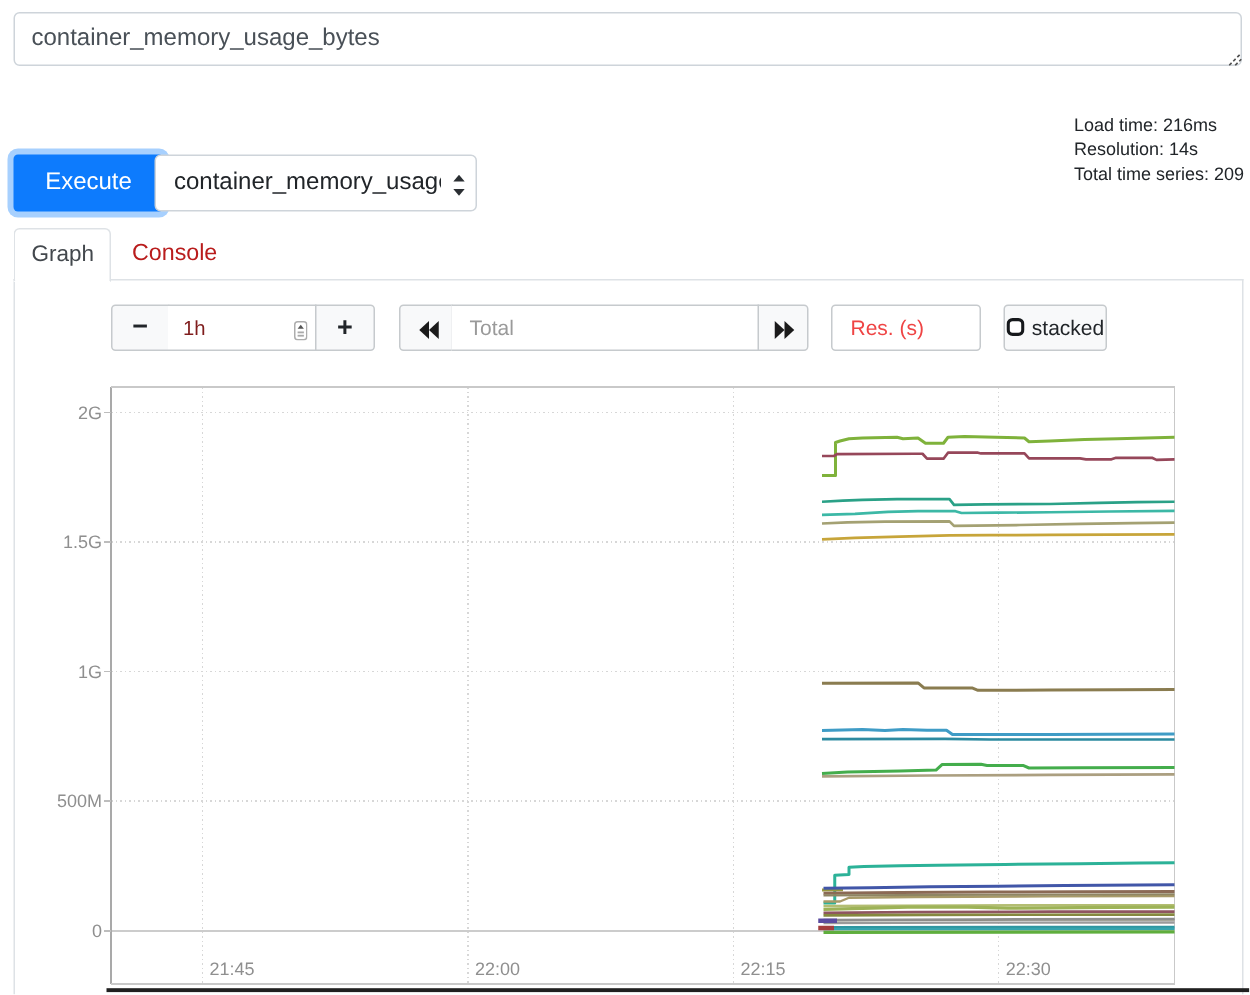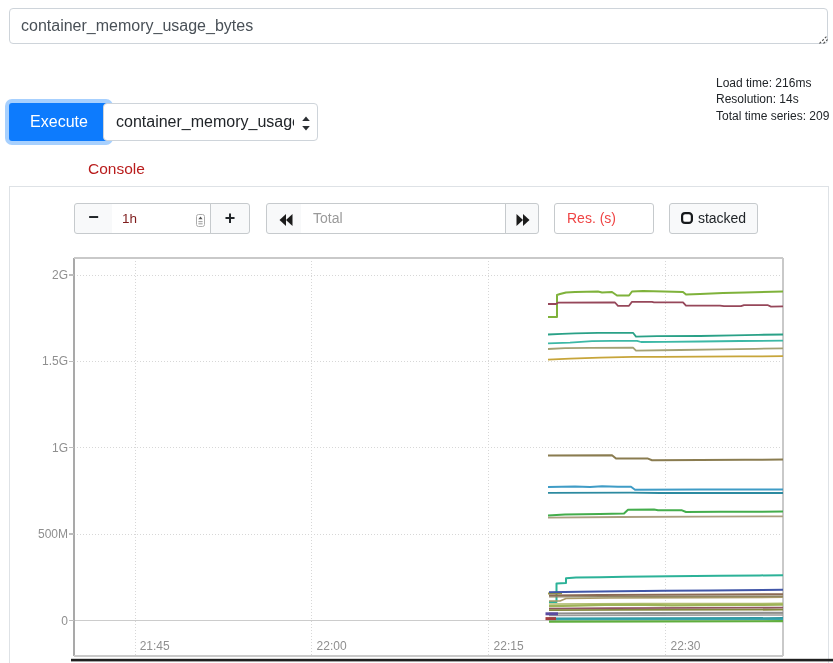--- a/index.html
+++ b/index.html
@@ -54,21 +54,21 @@
   #btnMinus { left:74px;  width:39px; border-radius:3px 0 0 3px; font-size:18px; line-height:27px; }
   #inp1h    { left:112px; width:99px;  margin:0; border-left:none; border-right:none;
               font-size:13.5px; color:#7f1d1d; line-height:29px; padding-left:10px; }
   #btnPlus  { left:210px; width:40px; border-radius:0 3px 3px 0; font-size:18px; line-height:28px; }
   #btnBack  { left:266px; width:36px; border-radius:3px 0 0 3px; }
   #inpUntil { left:301px; width:205px; border-left:none; border-right:none;
               font-size:14px; color:#9a9a9a; line-height:29px; padding-left:12px; }
   #btnFwd   { left:505px; width:34px; border-radius:0 3px 3px 0; }
   #inpRes   { left:554px; width:100px; border-radius:3px;
               font-size:14px; color:#ef4444; line-height:29px; padding-left:12px; }
-  #btnStack { left:669px; width:89px; border-radius:3px; font-size:14px; color:#212529; line-height:29px; }
+  #btnStack { left:669px; width:69px; border-radius:3px; font-size:14px; color:#212529; line-height:29px; }
   .cicon { vertical-align:middle; }
 </style>
 </head>
 <body>
 <div id="stage">
 
   <div id="expr" class="abs">container_memory_usage_bytes</div>
   <svg id="resizer" class="abs" width="9" height="9" viewBox="0 0 9 9">
     <path d="M0.5 8.5 L8.5 0.5 M4.5 8.5 L8.5 4.5" stroke="#4f4f4f" stroke-width="1.1" stroke-dasharray="2.2,1.6" fill="none"></path>
   </svg>
@@ -78,20 +78,21 @@
   <div id="execBtn" class="abs">Execute</div>
   <div id="selBox" class="abs">
     <div id="selText" class="abs">container_memory_usage_bytes</div>
     <svg id="selArrows" class="abs" width="10" height="15" viewBox="0 0 10 15">
       <path d="M5 0.5 L8.8 5 L1.2 5 Z" fill="#2b2f33"></path>
       <path d="M5 14.5 L8.8 10 L1.2 10 Z" fill="#2b2f33"></path>
     </svg>
   </div>
 
   <div id="panel" class="abs"></div>
+  <div id="tabGraph" class="abs">Graph</div>
   <div id="tabConsole" class="abs">Console</div>
 
   <div id="btnMinus" class="ctl glyph">−</div>
   <div id="inp1h" class="ctl white">1h
     <svg class="abs" style="left:84px;top:10px" width="9" height="13" viewBox="0 0 9 13">
       <rect x="0.5" y="0.5" width="8" height="12" rx="2" fill="#fff" stroke="#adadad"></rect>
       <path d="M4.5 2.5 L6.6 5.2 L2.4 5.2 Z" fill="#555"></path>
       <rect x="2.4" y="7" width="4.2" height="1.2" fill="#aaa"></rect>
       <rect x="2.4" y="9.2" width="4.2" height="1.2" fill="#aaa"></rect>
     </svg>

